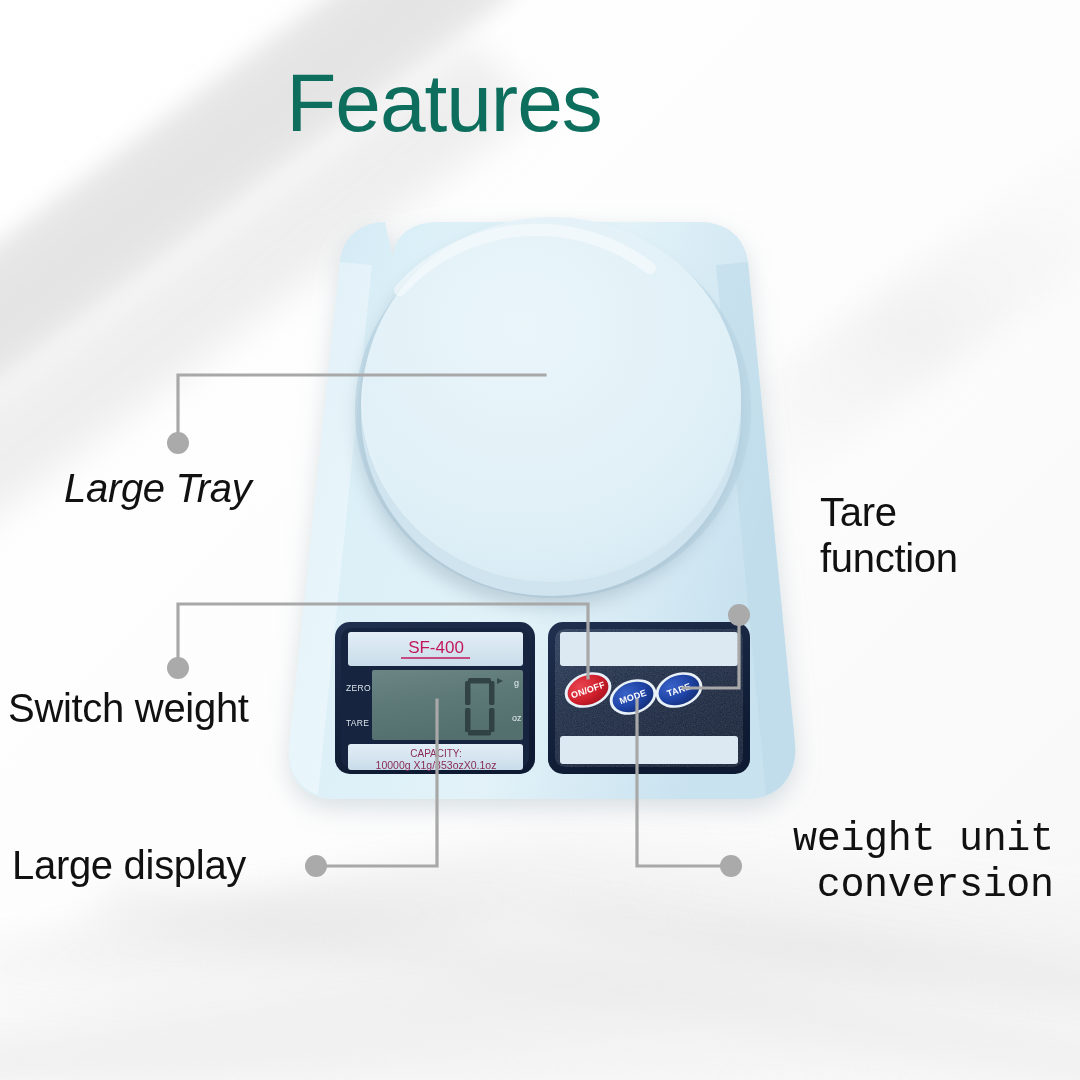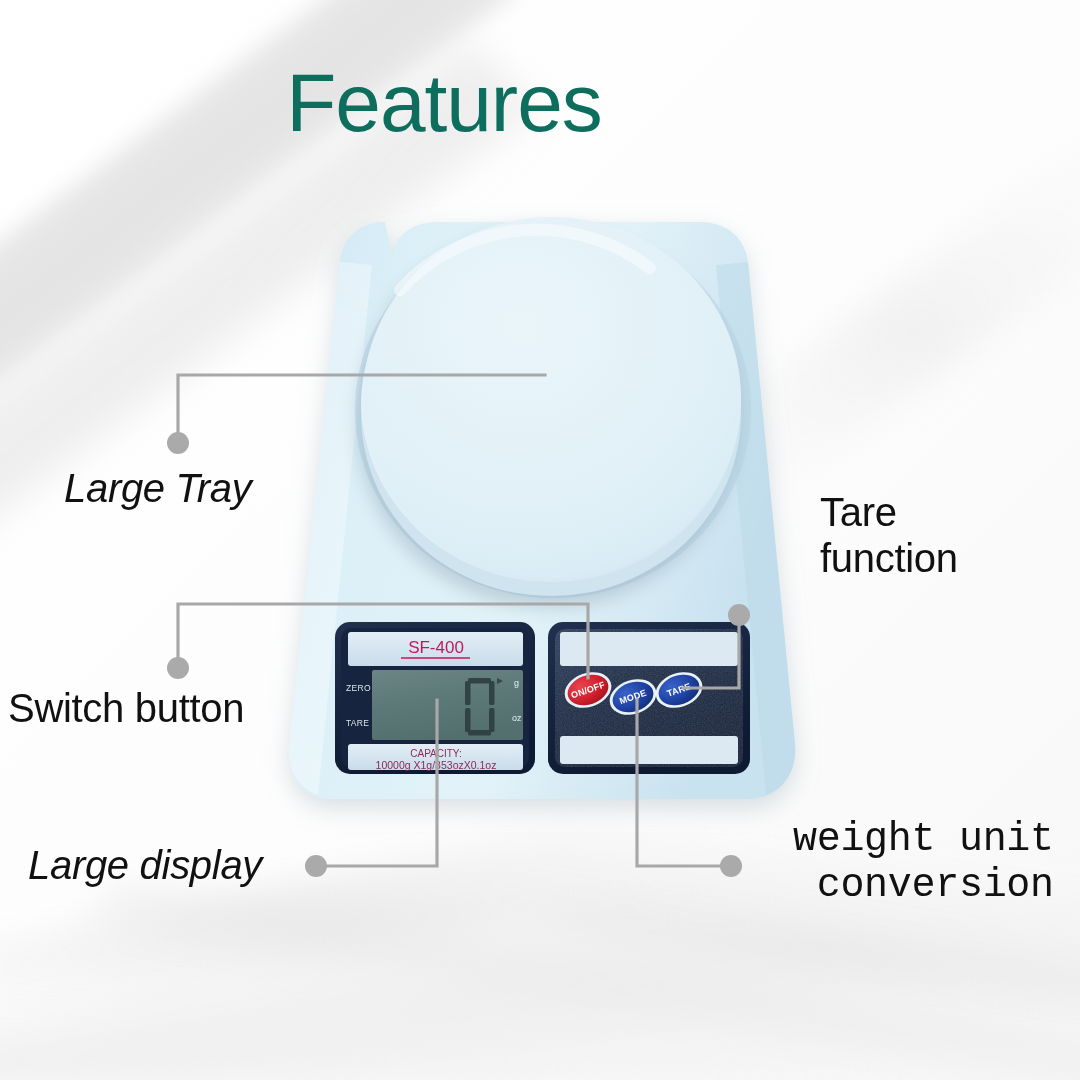--- a/index.html
+++ b/index.html
@@ -39,21 +39,21 @@
     color:#111111;
     font-size:40px;
     font-weight:400;
     line-height:1.14;
     letter-spacing:-0.3px;
     white-space:pre-line;
     z-index:5;
   }
   #lbl-tray      { left:64px;  top:466px;font-style:italic; }
   #lbl-switch    { left:8px;   top:686px; }
-  #lbl-display   { left:28px;  top:843px;font-style:italic; }
+  #lbl-display   { left:12px;  top:843px; }
   #lbl-tare      { left:820px; top:490px; text-align:left; }
   #lbl-weight    { left:793px; top:817px; text-align:right;font-family:Liberation Mono, monospace; }
 </style>
 </head>
 <body>
 
 <svg id="bg" viewBox="0 0 1080 1080">
   <defs>
     <linearGradient id="bgbase" x1="0" y1="0" x2="1" y2="1">
       <stop offset="0" stop-color="#ffffff"></stop>
@@ -256,18 +256,18 @@
   <g fill="#aaaaaa">
     <circle cx="178" cy="443" r="11"></circle>
     <circle cx="178" cy="668" r="11"></circle>
     <circle cx="316" cy="866" r="11"></circle>
     <circle cx="739" cy="615" r="11"></circle>
     <circle cx="731" cy="866" r="11"></circle>
   </g>
 </svg>
 
 <div class="label" id="lbl-tray">Large Tray</div>
-<div class="label" id="lbl-switch">Switch button</div>
+<div class="label" id="lbl-switch">Switch weight</div>
 <div class="label" id="lbl-display">Large display</div>
 <div class="label" id="lbl-tare">Tare
 function</div>
 <div class="label" id="lbl-weight">weight unit
 conversion</div>
 
 </body></html>

